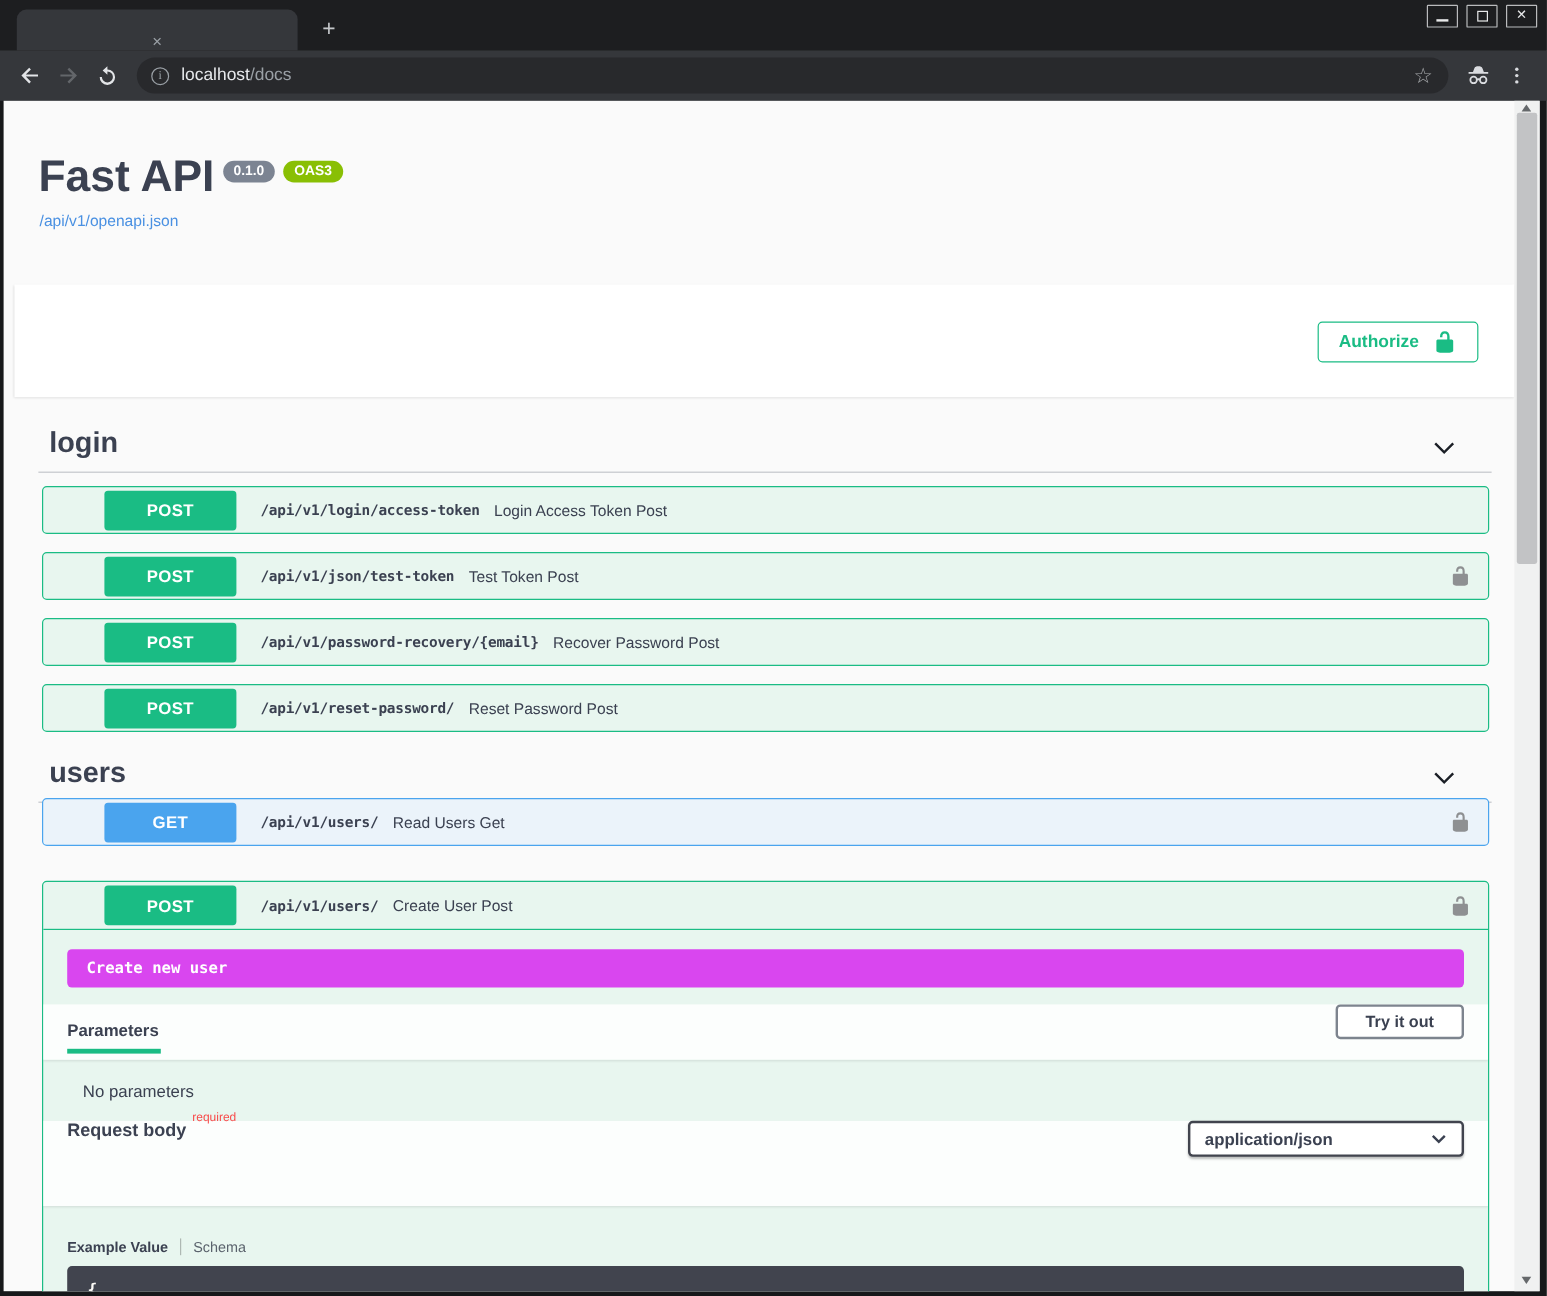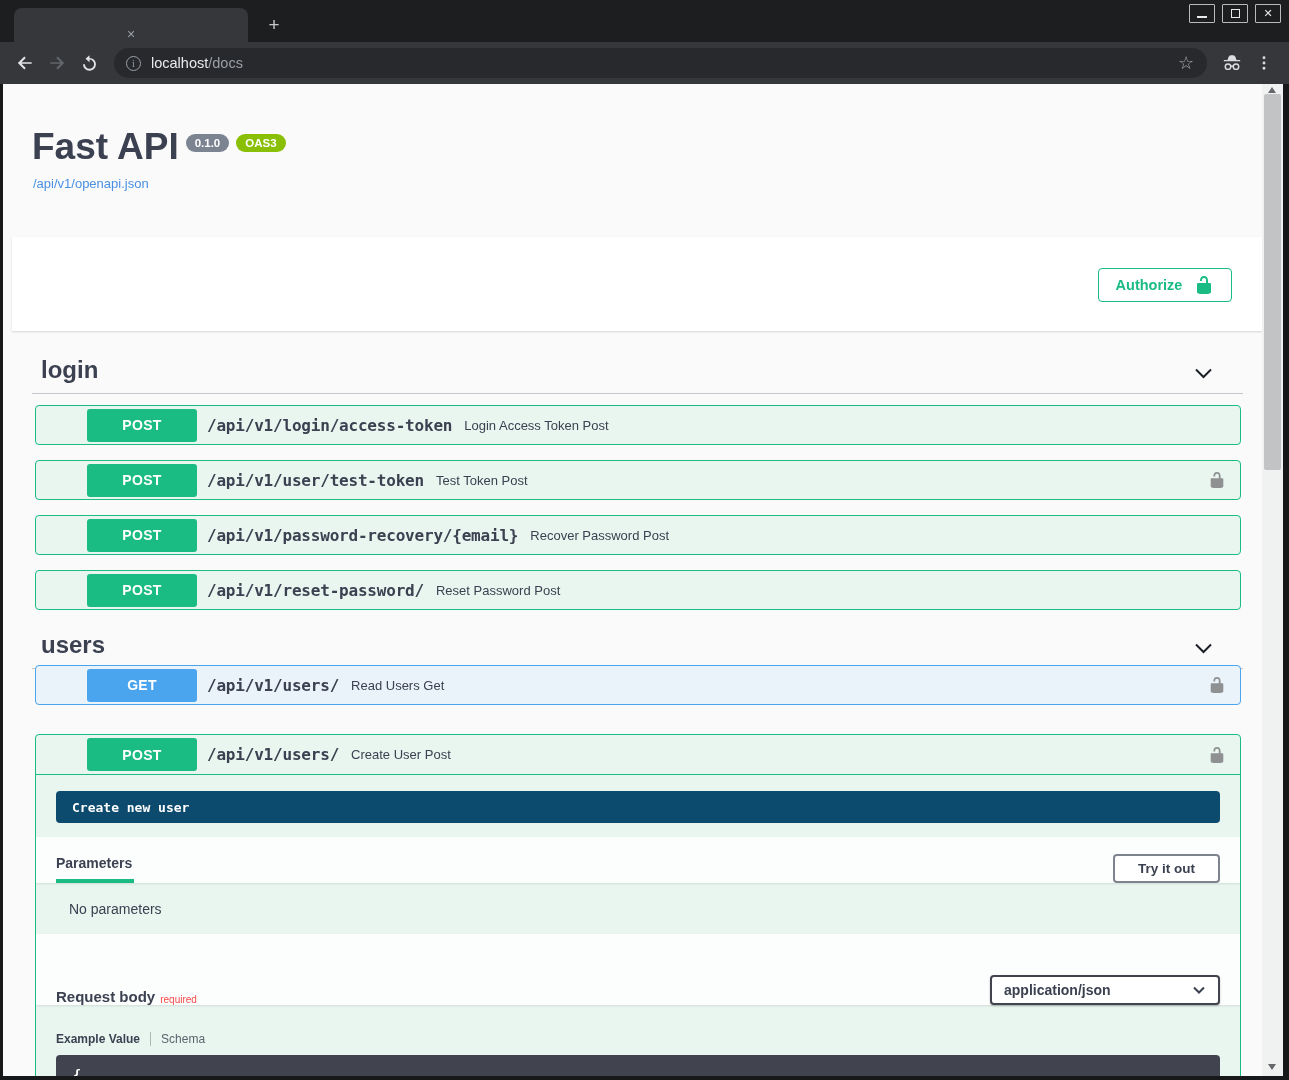--- a/index.html
+++ b/index.html
@@ -105,44 +105,44 @@
   .opblock.post { background:#e8f6ef; border:1px solid #1abc84; }
   .opblock.get  { background:#ebf3fa; border:1px solid #4aa4ee; }
   .method-badge {
     width:110px; height:33px; border-radius:3px; flex:none;
     display:flex; align-items:center; justify-content:center;
     color:#fff; font-size:14px; font-weight:bold; letter-spacing:.3px;margin-left:48px;
   }
   .post .method-badge { background:#1abc84; }
   .get  .method-badge { background:#4aa4ee; }
   .op-path {
-    margin-left:10px; font-family:"DejaVu Sans Mono","Liberation Mono",monospace;
-    font-size:16px; font-weight:bold; color:#3b4151; letter-spacing:-0.2px;
+    margin-left:20px; font-family:"DejaVu Sans Mono","Liberation Mono",monospace;
+    font-size:12px; font-weight:bold; color:#3b4151; letter-spacing:-0.2px;
   }
   .op-summary { margin-left:12px; font-size:13px; color:#3b4151; }
   .row-lock { margin-left:auto; display:flex; align-items:center; }
 
   
   .opblock-expanded {
     position:absolute; left:32px; top:650px; width:1206px; height:460px;
     background:#e8f6ef; border:1px solid #1abc84; border-radius:4px 4px 0 0; overflow:hidden;
   }
   .opblock-expanded .op-header {
     height:40px; display:flex; align-items:center; padding:0 14px 0 3px;
     border-bottom:1px solid #1abc84;
   }
   .op-desc-bar {
-    margin:16px 20px 14px 20px; height:32px; background:#0c4a6e; border-radius:4px;
+    margin:16px 20px 14px 20px; height:32px; background:#d946ef; border-radius:4px;
     display:flex; align-items:center; padding:0 16px;
     color:#fff; font-family:"DejaVu Sans Mono","Liberation Mono",monospace; font-size:13px; font-weight:bold;
   }
   .opblock-section-header {
     height:46px; background:rgba(255,255,255,.85);
     box-shadow:0 1px 2px rgba(0,0,0,.1);
-    display:flex; align-items:flex-end; padding:0 20px;
+    display:flex; align-items:flex-start; padding:0 20px;
   }
   .params-tab { position:relative; font-size:14px; font-weight:bold; color:#3b4151; padding:13px 0 12px; }
   .params-tab::after { content:""; position:absolute; left:0; bottom:0; width:78px; height:4px; background:#1abc84; }
   .tryout-btn {
     margin-left:auto; width:107px; height:29px; background:#fff;
     border:2px solid #7d848e; border-radius:4px; color:#3b4151;
     font-size:13.5px; font-weight:bold; display:flex; align-items:center; justify-content:center;
   }
   .no-params { padding:18px 20px 17px; font-size:14px; color:#3b4151;margin-left:13px; }
   .reqbody-header { height:71px; }
@@ -258,21 +258,21 @@
     <div class="section-divider" style="top:309px"></div>
 
     <div class="opblock post" style="top:321px">
       <span class="method-badge">POST</span>
       <span class="op-path">/api/v1/login/access-token</span>
       <span class="op-summary">Login Access Token Post</span>
     </div>
 
     <div class="opblock post" style="top:376px">
       <span class="method-badge">POST</span>
-      <span class="op-path">/api/v1/user/test-token</span>
+      <span class="op-path">/api/v1/json/test-token</span>
       <span class="op-summary">Test Token Post</span>
       <span class="row-lock">
         <svg width="18" height="18" viewBox="0 0 20 20">
           <path fill="#8e9092" d="M15.8 8H14V5.6C14 2.703 12.665 1 10 1 7.334 1 6 2.703 6 5.6V6h2v-.801C8 3.754 8.797 3 10 3c1.203 0 2 .754 2 2.199V8H4c-.553 0-1 .646-1 1.199V17c0 .549.428 1.139.951 1.307l1.197.387C5.672 18.861 6.55 19 7.1 19h5.8c.549 0 1.428-.139 1.951-.307l1.196-.387c.524-.167.953-.757.953-1.306V9.199C17 8.646 16.352 8 15.8 8z"></path>
         </svg>
       </span>
     </div>
 
     <div class="opblock post" style="top:431px">
       <span class="method-badge">POST</span>

